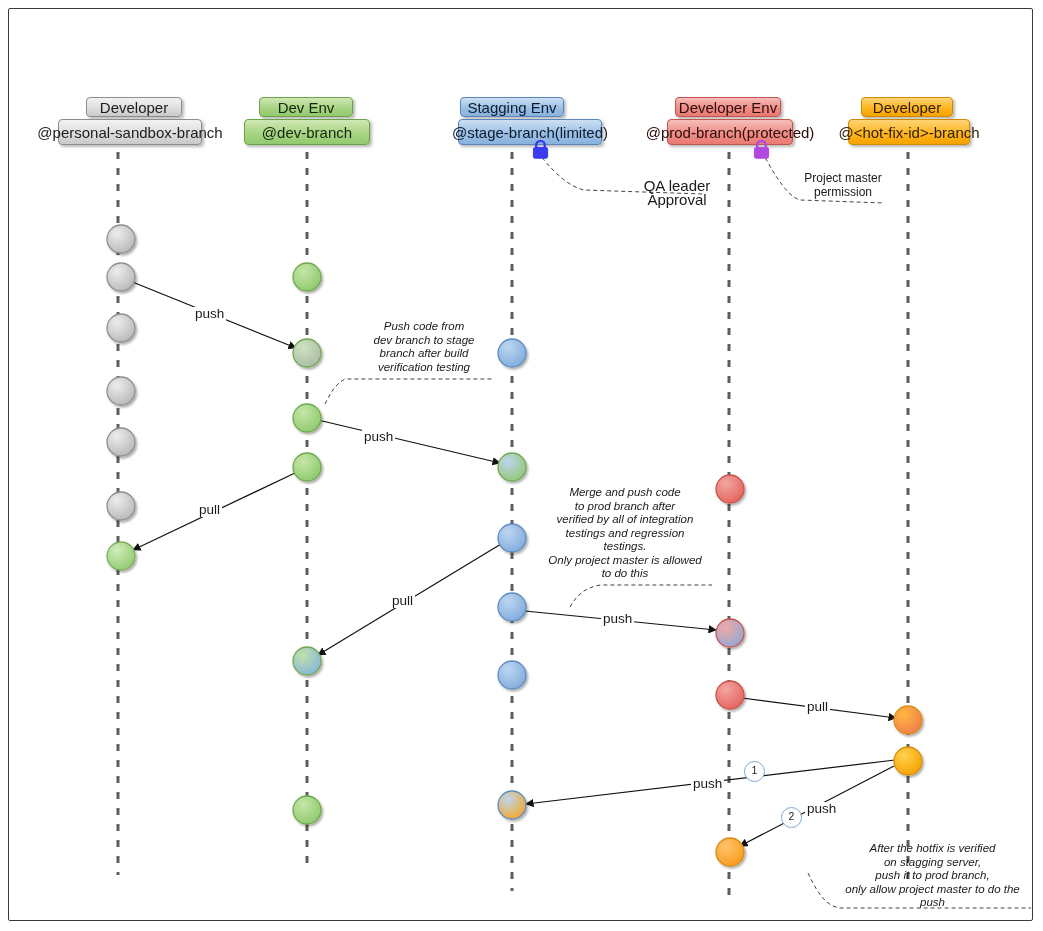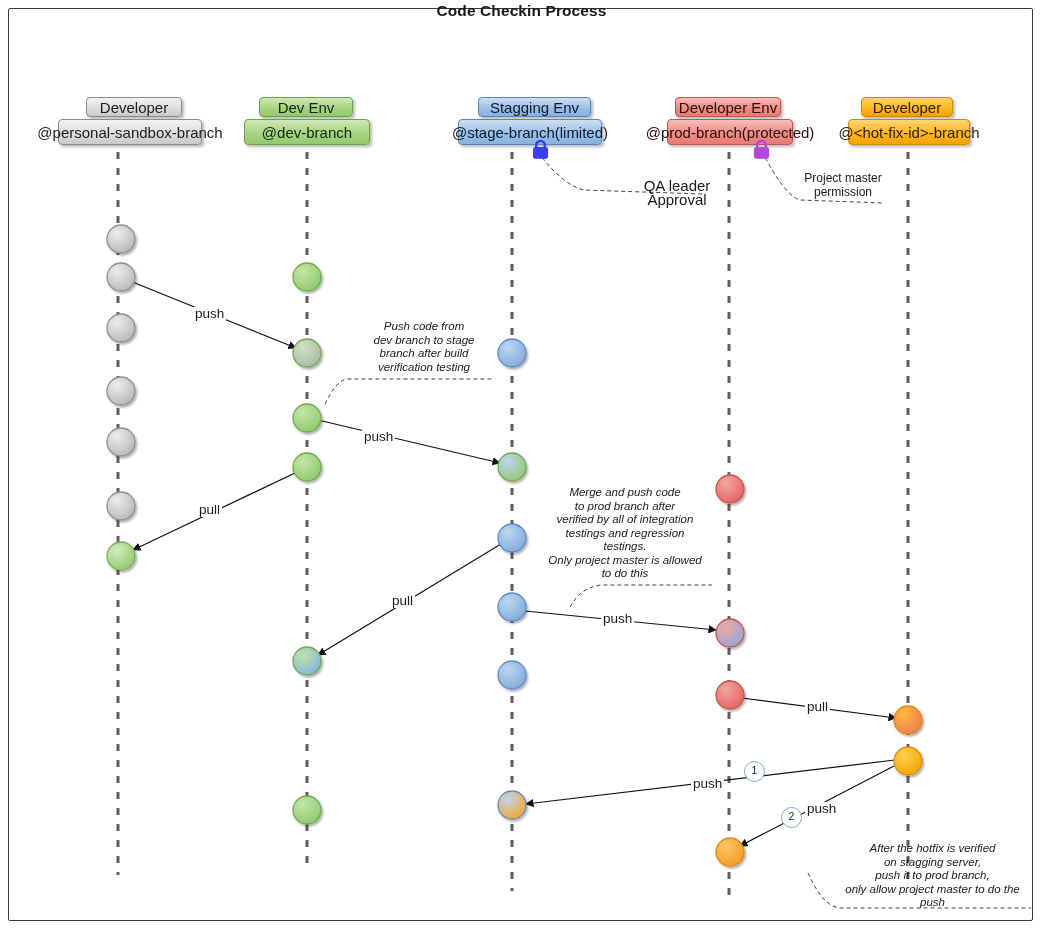--- a/index.html
+++ b/index.html
@@ -58,21 +58,20 @@
     font-size:10.5px;line-height:17px;text-align:center;
   }
 </style>
 </head>
 <body>
 
 <div id="canvas">
   <div class="frame"></div>
 
   <div class="title-block">
-    <div class="title-1">Code Checkin Process</div>
   </div>
 
   <svg id="layer">
     <defs>
       <marker id="arrow" viewBox="0 0 10 10" refX="9" refY="5" markerWidth="7" markerHeight="7" orient="auto-start-reverse">
         <path d="M 0 0 L 10 5 L 0 10 z" fill="#111"></path>
       </marker>
       <filter id="ball-shadow" x="-40%" y="-40%" width="200%" height="200%">
         <feDropShadow dx="1.6" dy="2" stdDeviation="1.3" flood-color="#000" flood-opacity="0.32"></feDropShadow>
       </filter>
@@ -233,21 +232,21 @@
   <div id="heads">
       <div class="head g" style="left: 58px; top: 97px; width: 144px;">
         <div class="cap" style="width: 96px; margin-left: 28px;">Developer</div>
         <div class="body" style="width: 144px; margin-left: 0px;">@personal-sandbox-branch</div>
       </div>
       <div class="head gr" style="left: 244px; top: 97px; width: 126px;">
         <div class="cap" style="width: 94px; margin-left: 15px;">Dev Env</div>
         <div class="body" style="width: 126px; margin-left: 0px;">@dev-branch</div>
       </div>
       <div class="head bl" style="left: 450px; top: 97px; width: 126px;">
-        <div class="cap" style="width: 113px; margin-left: 28px;">Stagging Env</div>
+        <div class="cap" style="width: 104px; margin-left: 10px;">Stagging Env</div>
         <div class="body" style="width: 144px; margin-left: 8px;">@stage-branch(limited)</div>
       </div>
       <div class="head rd" style="left: 667px; top: 97px; width: 126px;">
         <div class="cap" style="width: 106px; margin-left: 8px;">Developer Env</div>
         <div class="body" style="width: 126px; margin-left: 0px;">@prod-branch(protected)</div>
       </div>
       <div class="head or" style="left: 848px; top: 97px; width: 122px;">
         <div class="cap" style="width: 92px; margin-left: 13px;">Developer</div>
         <div class="body" style="width: 122px; margin-left: 0px;">@&lt;hot-fix-id&gt;-branch</div>
       </div>

